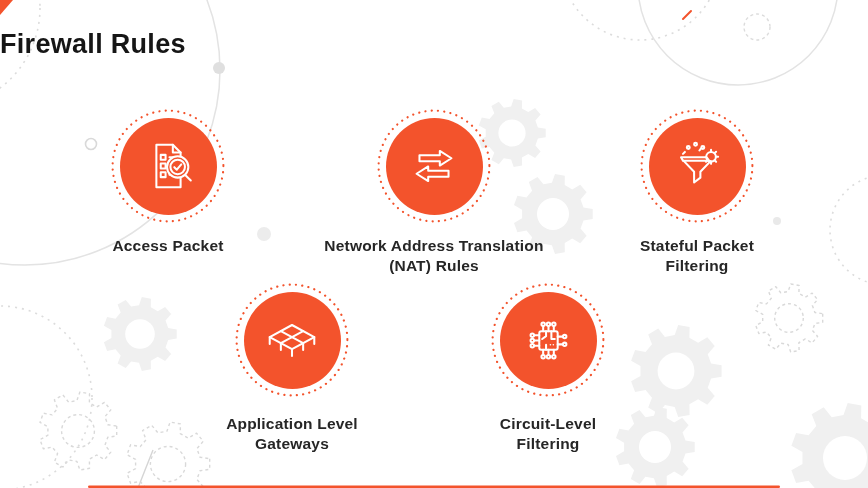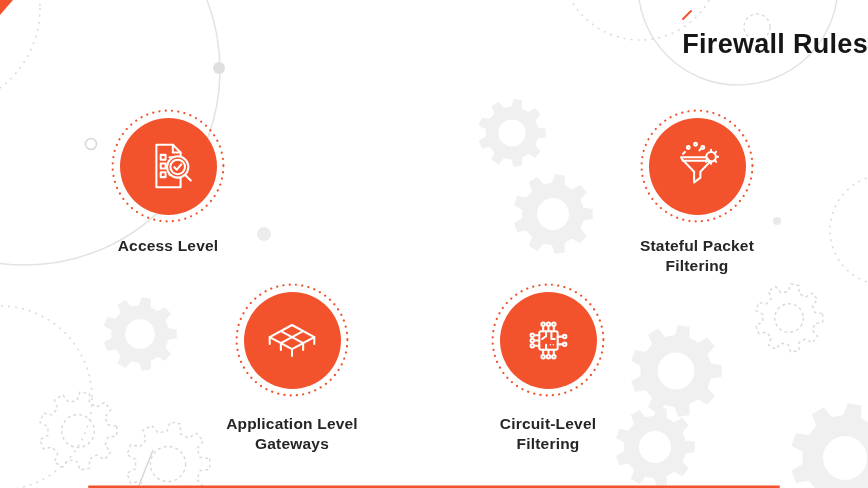--- a/index.html
+++ b/index.html
@@ -3,21 +3,21 @@
 <meta charset="utf-8">
 <style>
   html,body{margin:0;padding:0;background:#fff;}
   .canvas{
     position:relative;width:868px;height:488px;overflow:hidden;background:#ffffff;
     font-family:"Liberation Sans","DejaVu Sans",sans-serif;
   }
   .canvas > *{position:absolute;}
   #decor{left:0;top:0;pointer-events:none;}
   .title{
-    left:0;top:30px;width:868px;text-align:right;
+    left:0;top:30px;width:868px;text-align:left;
     font-size:27px;font-weight:800;letter-spacing:.3px;color:#161616;line-height:28px;
   }
   .node{width:114px;height:114px;}
   .node .ringsvg{position:absolute;left:0;top:0;}
   .disc{
     position:absolute;left:8.5px;top:8.5px;width:97px;height:97px;border-radius:50%;
     background:#F3532C;display:flex;align-items:center;justify-content:center;
   }
   .disc svg{display:block;}
   .label{
@@ -109,23 +109,37 @@
           <rect x="24.5" y="29.5" width="5" height="5"></rect>
           <rect x="24.5" y="38.5" width="5" height="5"></rect>
           <path d="M33.5 23h8M33.5 32h3M33.5 41h3"></path>
           <circle cx="42" cy="33" r="11" fill="#F3532C"></circle>
           <circle cx="42" cy="33" r="7.5"></circle>
           <path d="M38.5 33.2l2.6 2.6 4.6-5.4"></path>
           <path d="M50 41.5l5.5 5.5"></path>
         </g>
       </svg>
     </div>
-    <div class="label">Access Level</div>
-  </div>
-
+    <div class="label">Access Packet</div>
+  </div>
+
+  <div class="node row1 n2">
+    <svg class="ringsvg" width="114" height="114" viewBox="0 0 114 114">
+      <circle cx="57" cy="57" r="55.4" fill="none" stroke="#F3532C" stroke-width="2.2" stroke-dasharray="0.1 6.2" stroke-linecap="round"></circle>
+    </svg>
+    <div class="disc">
+      <svg width="62" height="62" viewBox="0 0 64 64">
+        <g class="icon-art">
+          <path d="M17 21h21v-4.5L50 24l-12 7.5V27H17z"></path>
+          <path d="M47 37H26v-4.5L14 40l12 7.5V43h21z"></path>
+        </g>
+      </svg>
+    </div>
+    <div class="label">Network Address Translation (NAT) Rules</div>
+  </div>
 
   <div class="node row2 n4">
     <svg class="ringsvg" width="114" height="114" viewBox="0 0 114 114">
       <circle cx="57" cy="57" r="55.4" fill="none" stroke="#F3532C" stroke-width="2.2" stroke-dasharray="0.1 6.2" stroke-linecap="round"></circle>
     </svg>
     <div class="disc">
       <svg width="62" height="62" viewBox="0 0 64 64">
         <g class="icon-art">
           <path d="M32 16.5L55 29 32 41.5 9 29z"></path>
           <path d="M20.5 22.75L43.5 35.25M43.5 22.75L20.5 35.25"></path>

